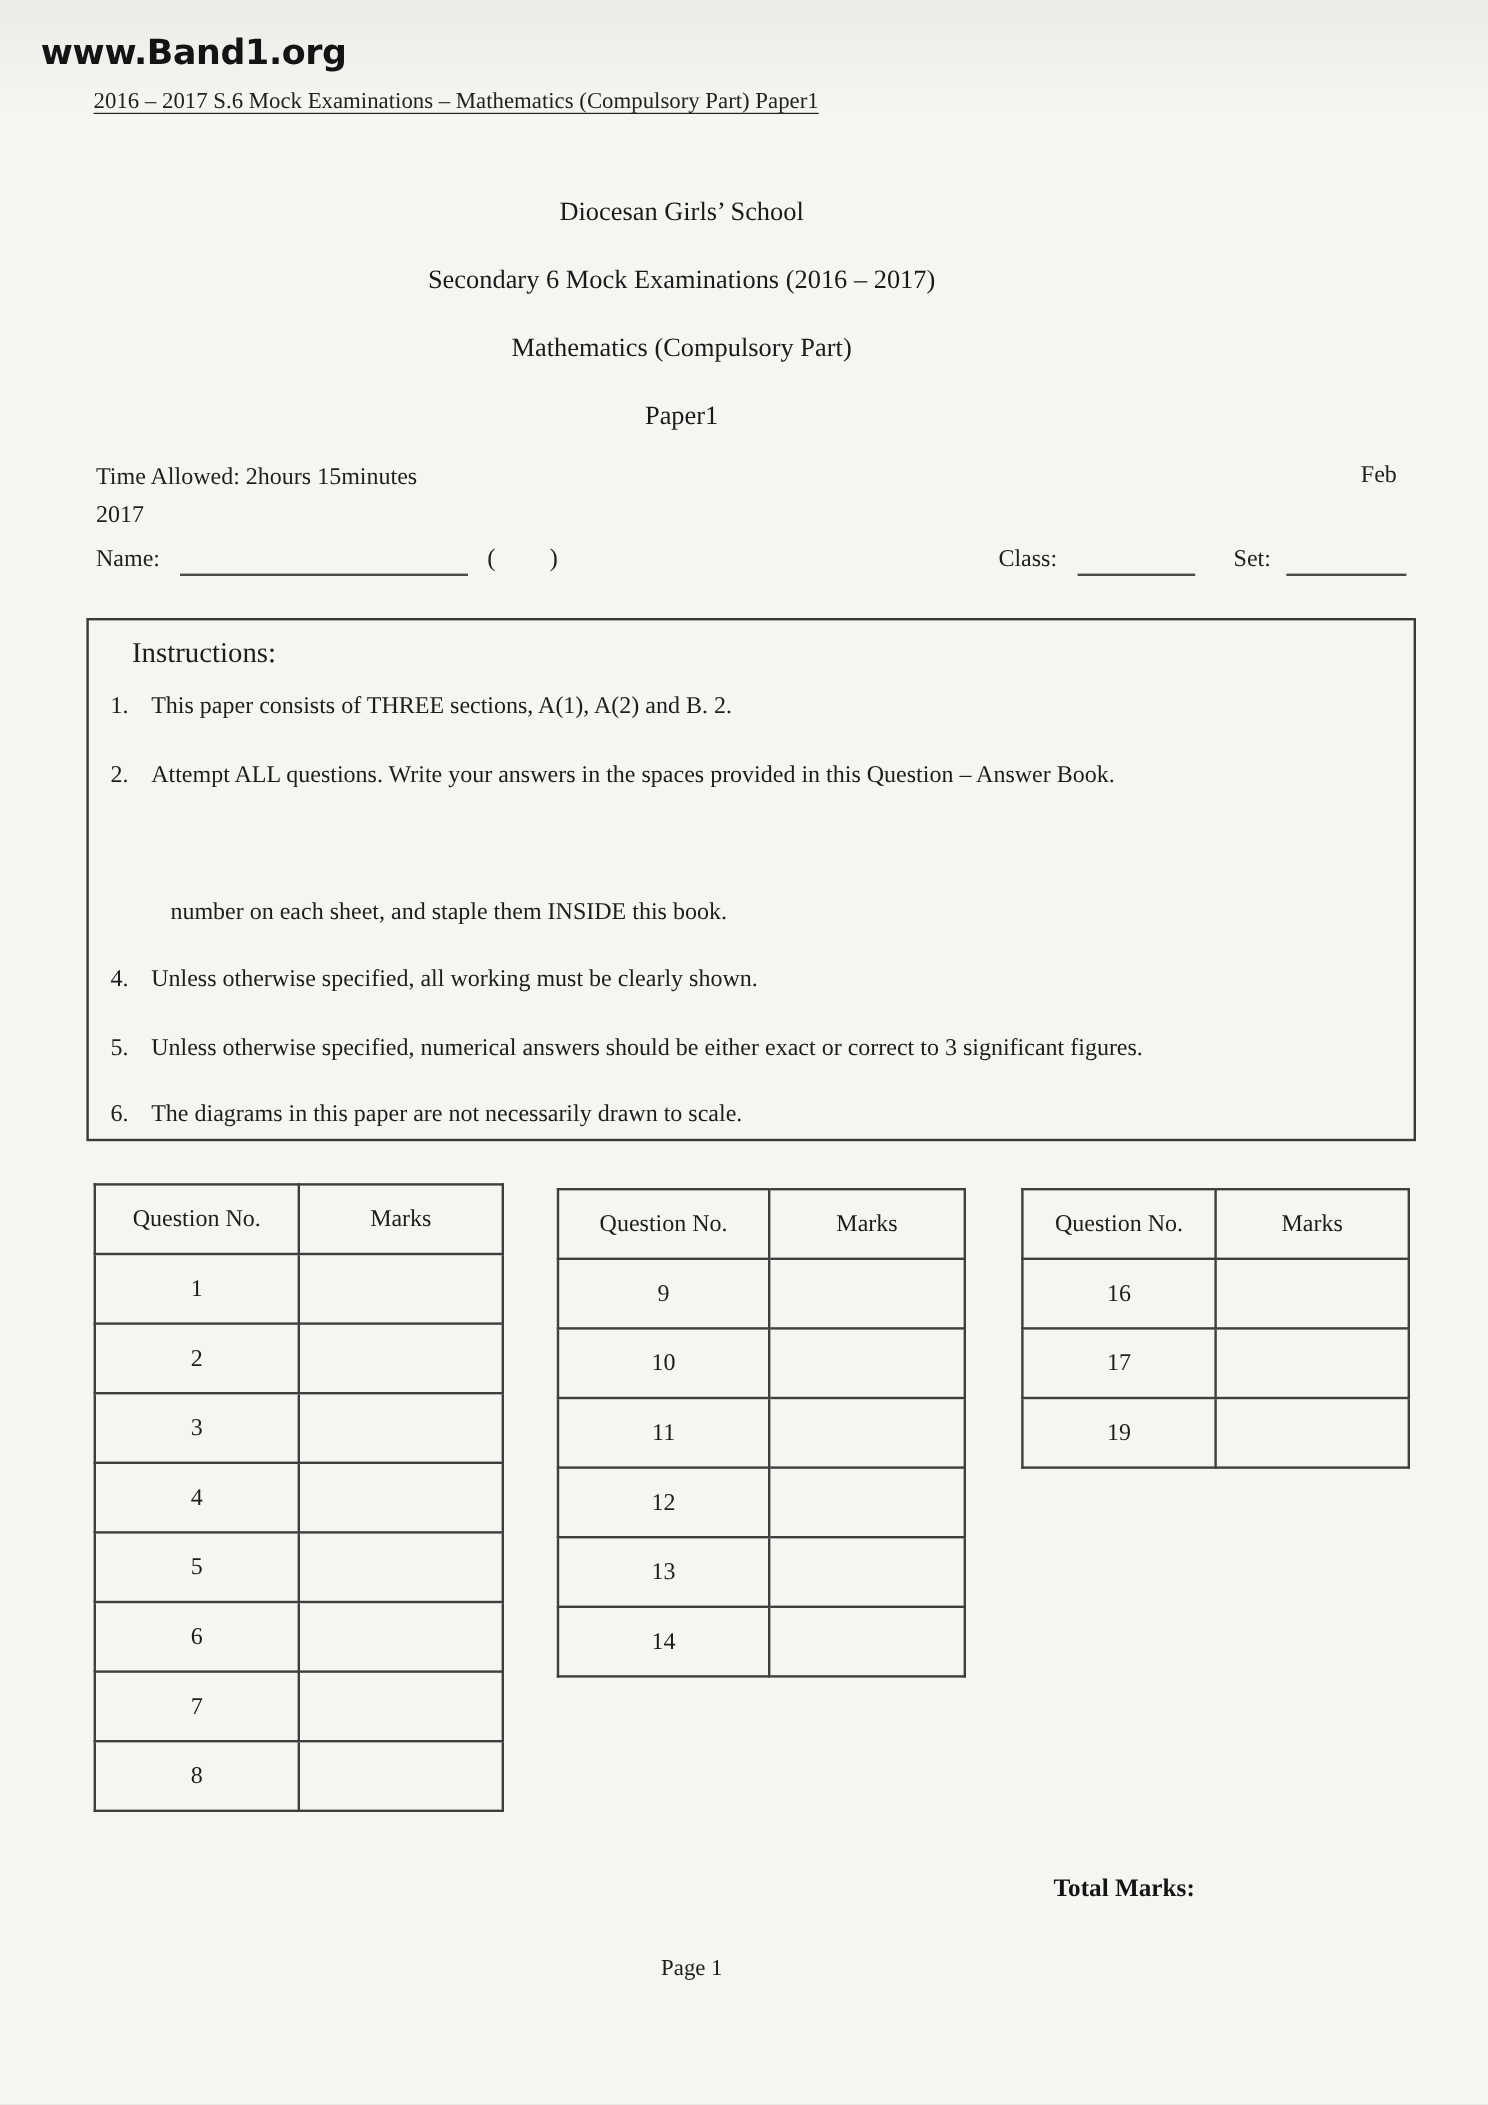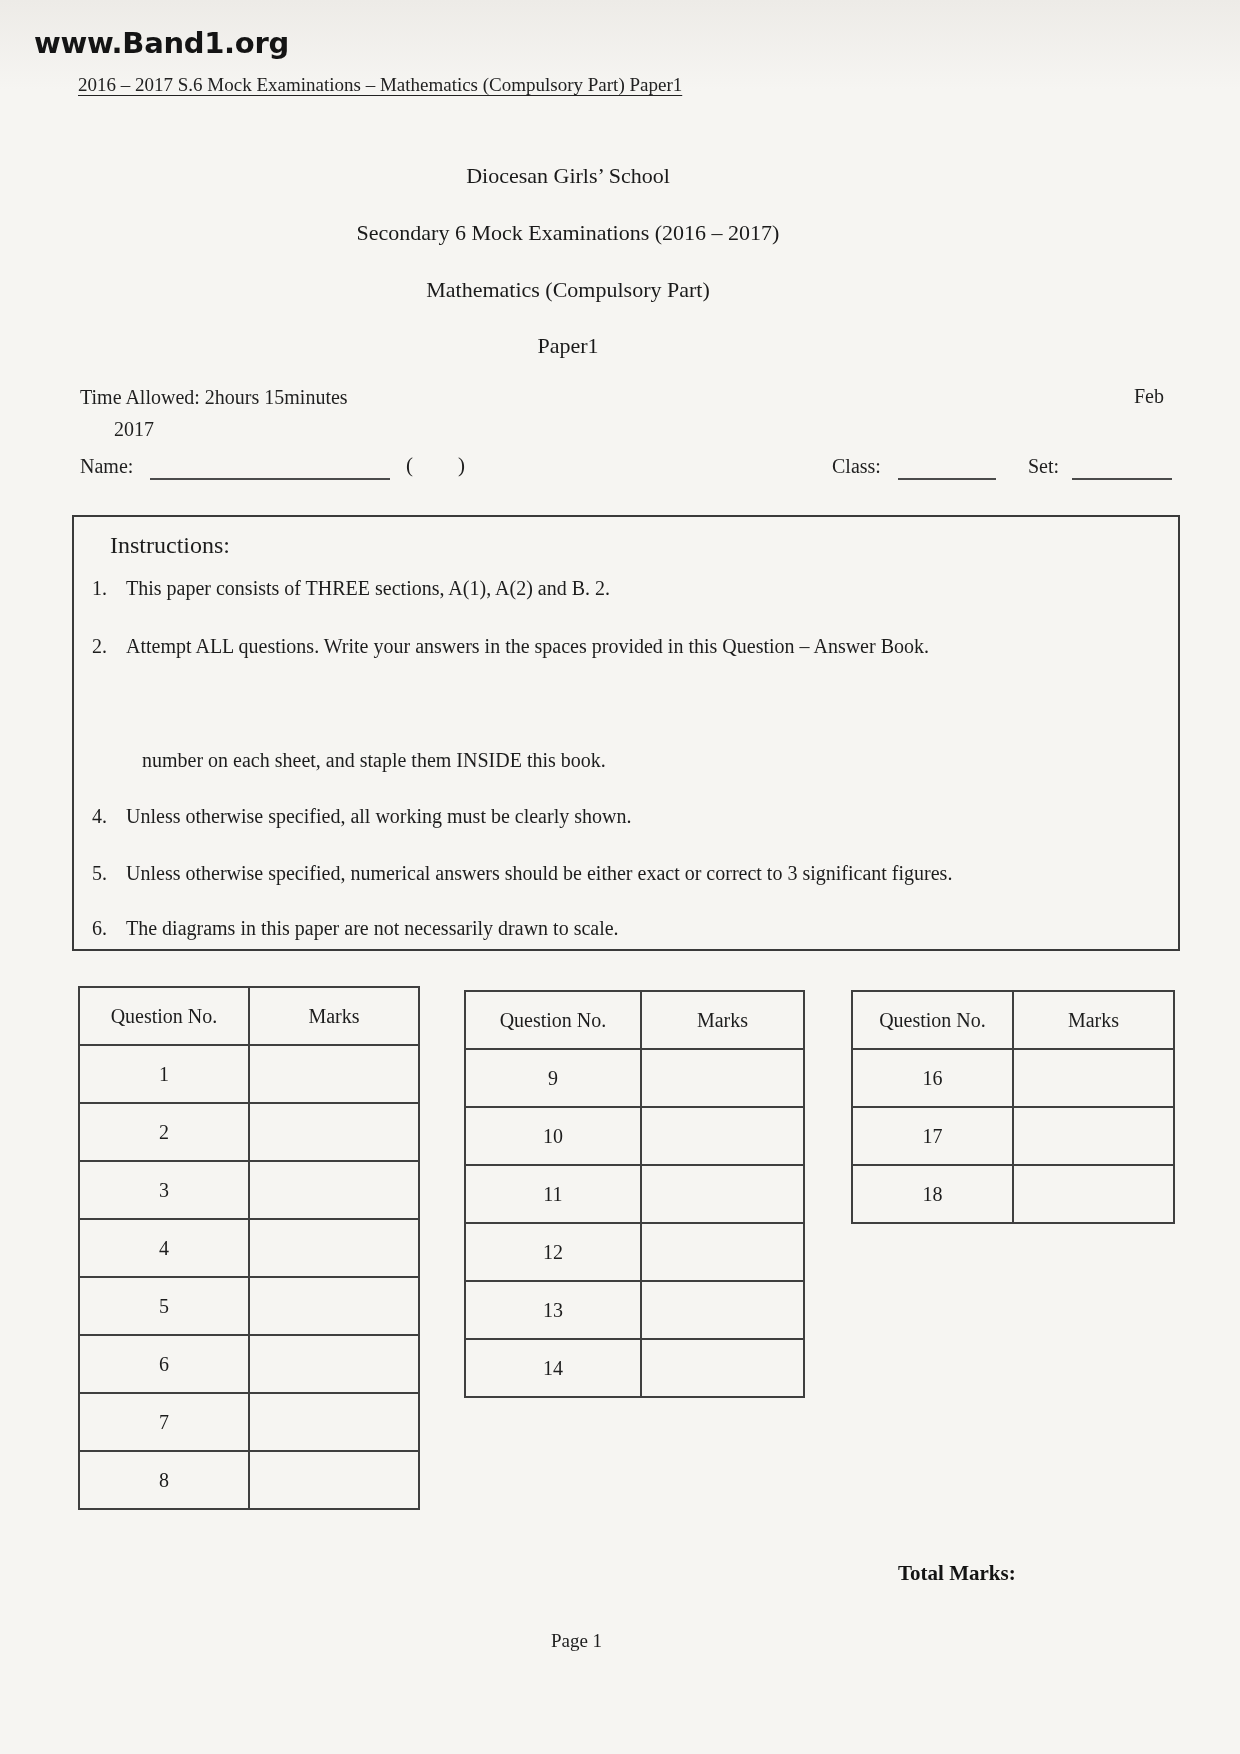--- a/index.html
+++ b/index.html
@@ -30,21 +30,21 @@
     color:#222;
   }
   .title{left:-52px;width:1240px;text-align:center;font-size:22px;color:#1a1a1a;}
   .t-school{top:163px;}
   .t-exam{top:220px;}
   .t-subject{top:277px;}
   .t-paper{top:333px;}
   .body-text{font-size:20px;color:#1f1f1f;}
   .time-allowed{left:80px;top:386px;}
   .month{left:1134px;top:385px;}
-  .year{left:80px;top:418px;margin-left:34px;}
+  .year{left:80px;top:418px;}
   .name-label{left:80px;top:455px;}
   .paren{top:453px;font-size:21px;}
   .blank{border-bottom:2px solid #4b4b4b;height:22px;}
   .name-blank{left:150px;top:456px;width:240px;}
   .class-label{left:832px;top:455px;}
   .class-blank{left:898px;top:456px;width:98px;}
   .set-label{left:1028px;top:455px;}
   .set-blank{left:1072px;top:456px;width:100px;}
   .instructions-box{
     left:72px;top:515px;width:1104px;height:432px;
@@ -65,21 +65,21 @@
     border:2px solid var(--line);
     font-weight:normal;text-align:center;vertical-align:middle;
     height:56px;padding:0;
   }
   .tbl1{left:78px;top:986px;width:340px;}
   .tbl2{left:464px;top:990px;width:339px;}
   .tbl3{left:851px;top:990px;width:322px;}
   .tbl1 col.c1{width:170px;} .tbl1 col.c2{width:170px;}
   .tbl2 col.c1{width:176px;} .tbl2 col.c2{width:163px;}
   .tbl3 col.c1{width:161px;} .tbl3 col.c2{width:161px;}
-  .total-marks{left:878px;top:1561px;font-size:21px;font-weight:bold;color:#141414;margin-left:20px;}
+  .total-marks{left:878px;top:1561px;font-size:21px;font-weight:bold;color:#141414;}
   .page-num{left:0;top:1630px;width:1153px;text-align:center;font-size:19px;}
 </style>
 </head>
 <body>
 
 <div class="page">
 
   <div class="abs watermark">www.Band1.org</div>
 
   <div class="abs exam-line">2016 – 2017 S.6 Mock Examinations – Mathematics (Compulsory Part) Paper1</div>
@@ -223,21 +223,21 @@
     <tbody>
         <tr>
           <td>16</td>
           <td></td>
         </tr>
         <tr>
           <td>17</td>
           <td></td>
         </tr>
         <tr>
-          <td>18</td>
+          <td>19</td>
           <td></td>
         </tr>
       </tbody>
   </table>
 
   <div class="abs total-marks">Total Marks:</div>
   <div class="abs page-num">Page 1</div>
 
 </div>
 

